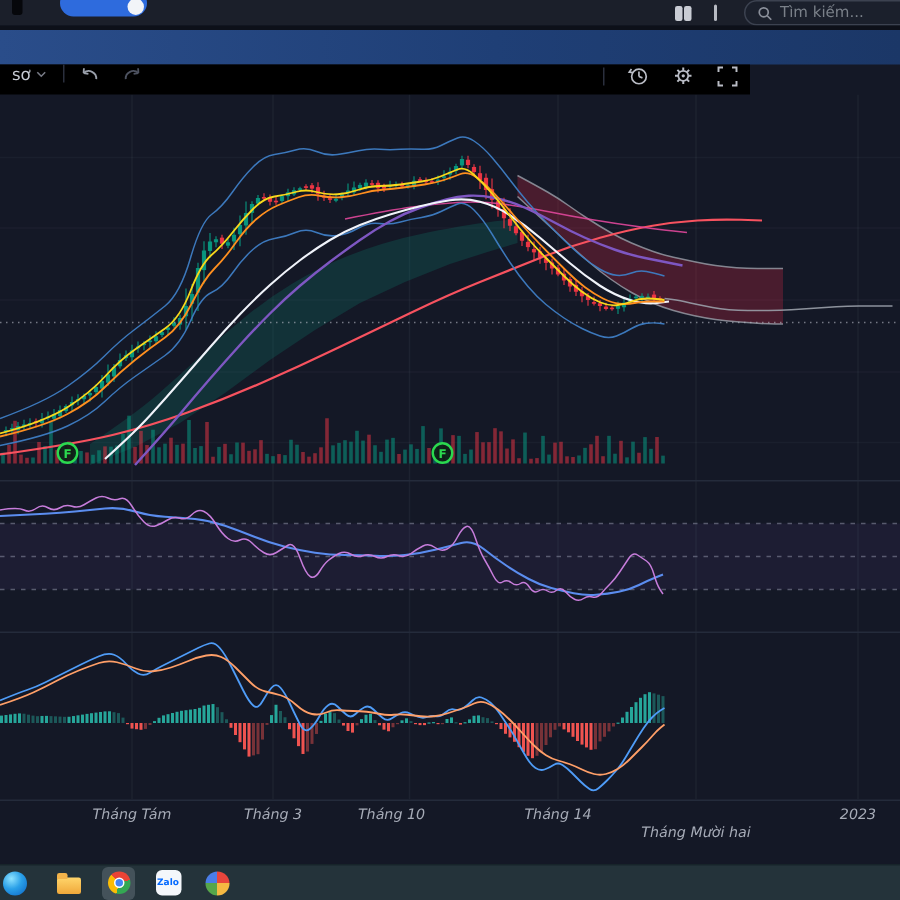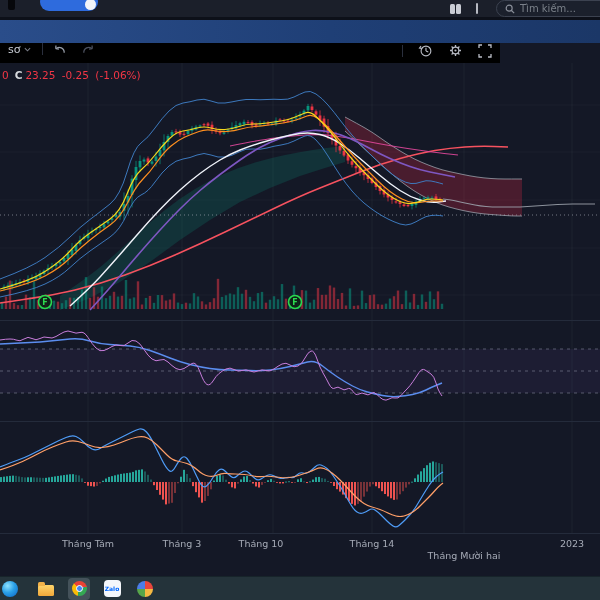--- a/index.html
+++ b/index.html
@@ -27,21 +27,21 @@
   .t-div{width:1px;height:12px;background:#2a2f3d;margin:0 9px;}
   .icon-btn{background:none;border:none;padding:0;margin:0;display:flex;align-items:center;cursor:pointer;}
   .toolbar-right{margin-left:auto;display:flex;align-items:center;gap:15px;padding-right:2px;}
   
   .chart{top:63px;left:0;width:600px;height:470px;}
   .legend{top:6px;left:2px;font-size:10.5px;letter-spacing:0;white-space:nowrap;}
   .legend .red{color:#f23645;}
   .legend .wlbl{color:#d7dade;font-weight:bold;margin-left:3px;}
   .legend span{margin-right:3px;}
   
-  .timeaxis{top:533px;left:0;width:600px;height:19px;background:#141826;border-top:1px solid #242b3b;box-sizing:border-box;}
+  .timeaxis{top:533px;left:0;width:600px;height:19px;background:#141826;border-top:1px solid #242b3b;box-sizing:border-box;font-style:italic;}
   .ta-label{position:absolute;top:4px;transform:translateX(-50%);font-size:9.5px;color:#a6abb7;white-space:nowrap;}
   
   .statusbar{top:552px;left:0;width:600px;height:24px;background:#151a27;border-top:1px solid #222837;box-sizing:border-box;}
   .clock{position:absolute;right:11px;top:5px;font-size:10.5px;color:#b2b5be;}
   .sb-div{position:absolute;right:4px;top:5px;width:1px;height:13px;background:#2c3242;}
   
   .taskbar{top:576px;left:0;width:600px;height:24px;background:#24333a;display:flex;align-items:center;gap:11px;padding-left:2px;box-sizing:border-box;border-top:1px solid #17242a;}
   .tb-app{width:22px;height:22px;display:flex;align-items:center;justify-content:center;border-radius:4px;cursor:pointer;}
   .tb-app.active{background:#44525a;}
   .edge-ball{width:16px;height:16px;border-radius:50%;background:radial-gradient(circle at 35% 30%,#8fe3ff,#2aa0e8 45%,#0b63c4);margin-left:-6px;}
@@ -665,25 +665,20 @@
           <rect x="432" y="461.4666666666667" width="2" height="20.533333333333303" fill="#26a69a"></rect>
           <rect x="435" y="462.2666666666667" width="2" height="19.733333333333306" fill="rgba(38,166,154,0.45)"></rect>
           <rect x="438" y="463.12" width="2" height="18.88000000000002" fill="rgba(38,166,154,0.45)"></rect>
           <rect x="441" y="464.08000000000004" width="2" height="17.919999999999984" fill="rgba(38,166,154,0.45)"></rect>
         </g>
         <g>
           <path d="M0,467Q12,462 18,460Q24,458 30,455Q36,452 42,449Q48,446 54,443Q60,440 66,437.5Q72,435 76,436.5Q80,438 84,442.5Q88,447 92,449Q96,451 100,448.5Q104,446 108,444Q112,442 116,440Q120,438 124,436Q128,434 132,432Q136,430 139.5,429Q143,428 146.5,432Q150,436 154,444Q158,452 162,460Q166,468 169,470.5Q172,473 175,467.5Q178,462 181,458.5Q184,455 187,458.5Q190,462 193,468.5Q196,475 199.5,482Q203,489 206.5,486Q210,483 213,477.5Q216,472 219,470Q222,468 225,471Q228,474 231,476.5Q234,479 237,476Q240,473 243,471.5Q246,470 249,473Q252,476 255,478.5Q258,481 261,479Q264,477 267,475.5Q270,474 273,475.5Q276,477 279,478Q282,479 285,478Q288,477 291,477.5Q294,478 297,475Q300,472 303,473Q306,474 309,472Q312,470 315,467Q318,464 321,465Q324,466 327,468.5Q330,471 333,475.5Q336,480 339,484.5Q342,489 345,494.5Q348,500 351,505Q354,510 357,512Q360,514 363,513Q366,512 369,510Q372,508 375,510Q378,512 381,515Q384,518 387,521Q390,524 393,526Q396,528 399,525.5Q402,523 405,520Q408,517 411,513.5Q414,510 417,505Q420,500 423,495Q426,490 429,485.5Q432,481 435,478Q438,475 440.5,473.5L443,472" fill="none" stroke="#4f9cf7" stroke-width="1.2" opacity="1"></path>
           <path d="M0,470Q15,465 22.5,461.5Q30,458 37.5,454Q45,450 52.5,447Q60,444 66,442Q72,440 78,441.5Q84,443 90,445.5Q96,448 102,447.5Q108,447 114,445Q120,443 126,440.5Q132,438 137.5,437Q143,436 147.5,438Q152,440 157,445Q162,450 167,455Q172,460 177,461Q182,462 187,463.5Q192,465 197.5,470Q203,475 208,476Q213,477 217.5,475Q222,473 226.5,473.5Q231,474 235.5,474Q240,474 244.5,474.5Q249,475 253.5,476Q258,477 262.5,476.5Q267,476 271.5,476.5Q276,477 280.5,477.5Q285,478 289.5,477.5Q294,477 298.5,475.5Q303,474 307.5,472.5Q312,471 316,469Q320,467 324,468.5Q328,470 332,473Q336,476 340,480Q344,484 348,488.5Q352,493 356,497Q360,501 364,503.5Q368,506 372,507Q376,508 380,509.5Q384,511 388,513Q392,515 396,516Q400,517 404,516Q408,515 412,512.5Q416,510 420,506Q424,502 428,498Q432,494 435,490.5Q438,487 440.5,485L443,483" fill="none" stroke="#ff9f68" stroke-width="1.2" opacity="1"></path>
         </g>
       </svg>
-    <div class="abs legend">
-      <span class="red">0</span><span class="wlbl">C</span><span class="red">23.25</span>
-      <span class="red">-0.25</span>
-      <span class="red">(-1.06%)</span>
-    </div>
   </div>
 
   <div class="abs timeaxis" id="timeaxis">
       <span class="ta-label" style="left: 88px;">Tháng Tám</span>
       <span class="ta-label" style="left: 182px;">Tháng 3</span>
       <span class="ta-label" style="left: 261px;">Tháng 10</span>
       <span class="ta-label" style="left: 372px;">Tháng 14</span>
       <span class="ta-label" style="left: 464px; margin-top: 12px;">Tháng Mười hai</span>
       <span class="ta-label" style="left: 572px;">2023</span>
     </div>

